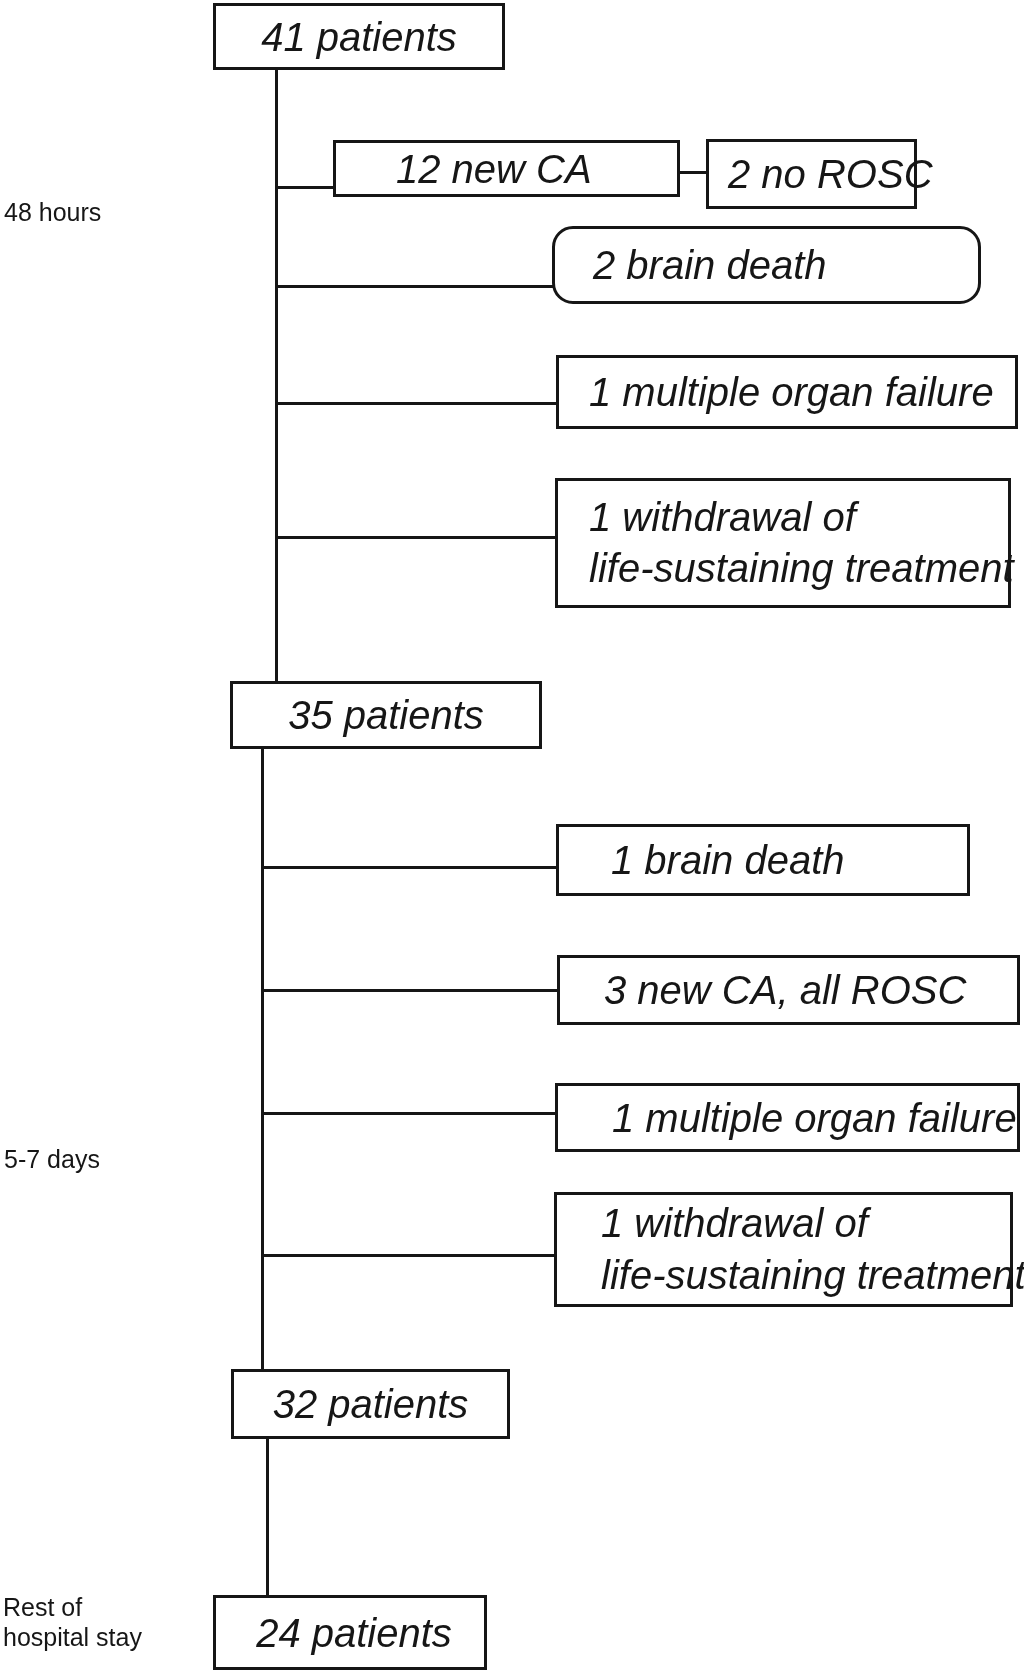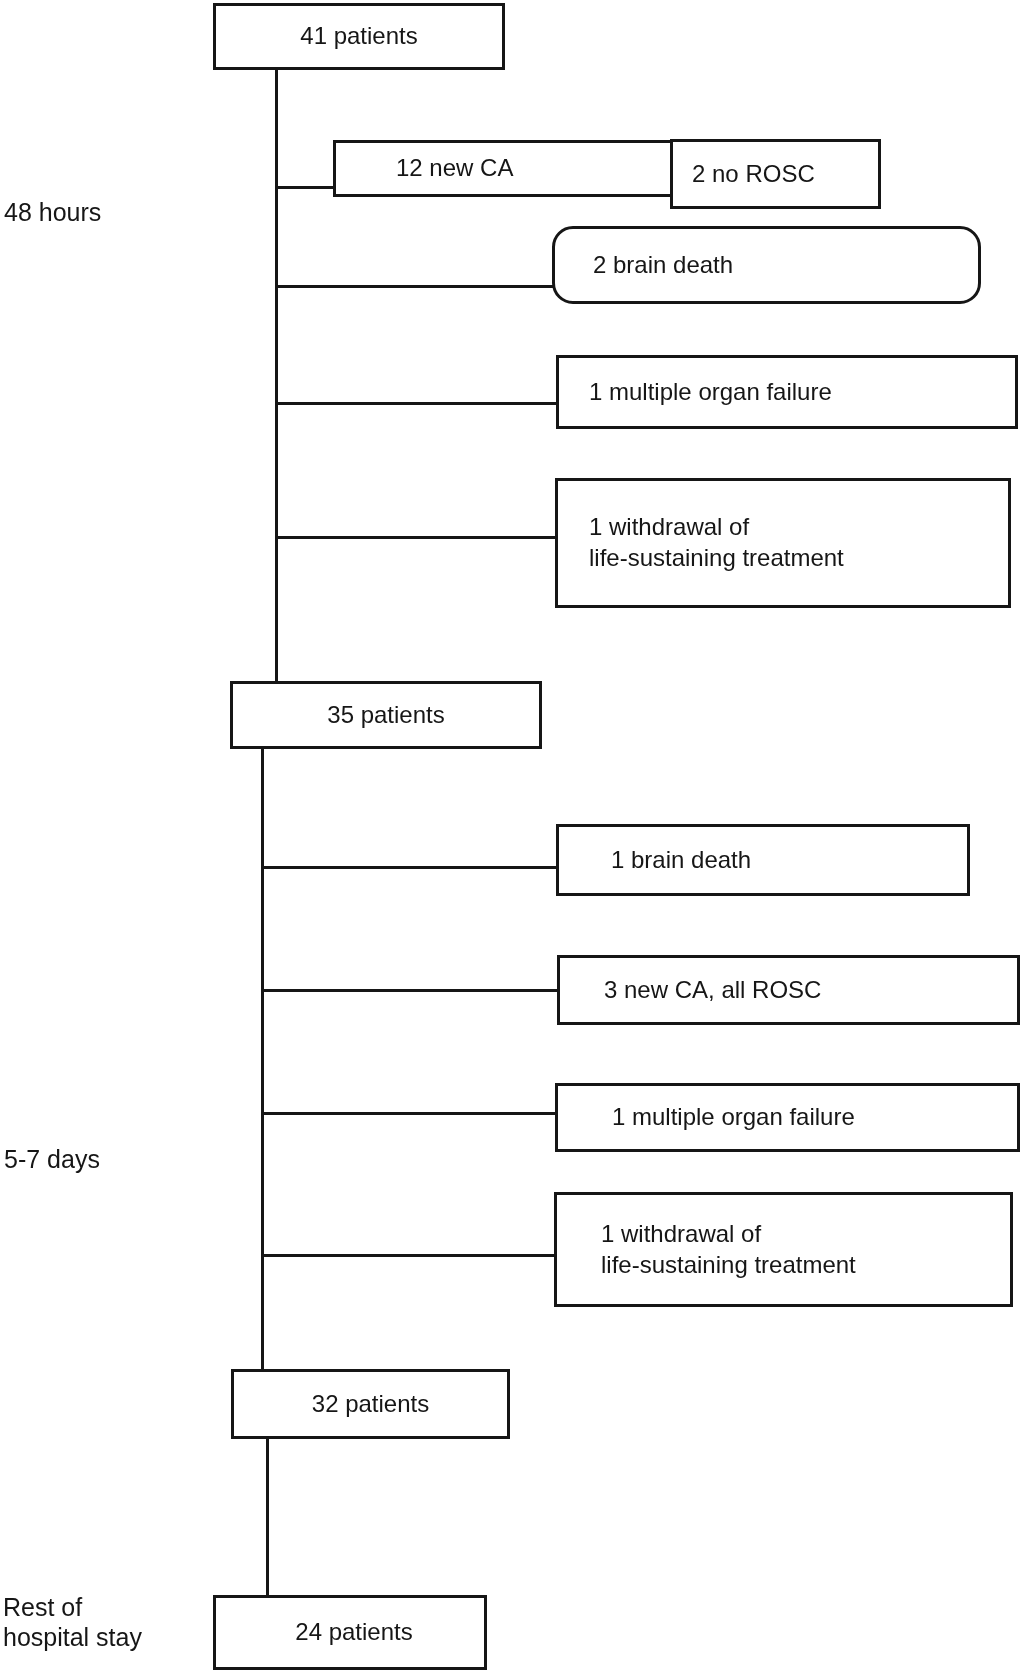--- a/index.html
+++ b/index.html
@@ -16,24 +16,25 @@
     color: #161616;
     overflow: hidden;
   }
   .box {
     position: absolute;
     box-sizing: border-box;
     background: #ffffff;
     border: 3px solid #161616;
     display: flex;
     align-items: center;
-    font-size: 24px;
+    font-size: 40px;
     line-height: 1.2;
     white-space: nowrap;
     z-index: 2;
+    font-style: italic;
   }
   .box.center {
     justify-content: center;
   }
   .box.twoline {
     flex-direction: column;
     justify-content: center;
     align-items: flex-start;
     line-height: 1.28;
     white-space: nowrap;
@@ -83,21 +84,21 @@
   </div>
 
   <div class="box center" style="left:213px; top:1595px; width:274px; height:75px;padding-left:8px;">
     <span>24 patients</span>
   </div>
 
   <div class="box" style="left:333px; top:140px; width:347px; height:57px; padding-left:60px;">
     <span>12 new CA</span>
   </div>
 
-  <div class="box" style="left:670px; top:139px; width:211px; height:70px; padding-left:19px;">
+  <div class="box" style="left:706px; top:139px; width:211px; height:70px; padding-left:19px;">
     <span>2 no ROSC</span>
   </div>
 
   <div class="box" style="left:552px; top:226px; width:429px; height:78px; padding-left:38px;border-radius:21px;">
     <span>2 brain death</span>
   </div>
 
   <div class="box" style="left:556px; top:355px; width:462px; height:74px; padding-left:30px;">
     <span>1 multiple organ failure</span>
   </div>

